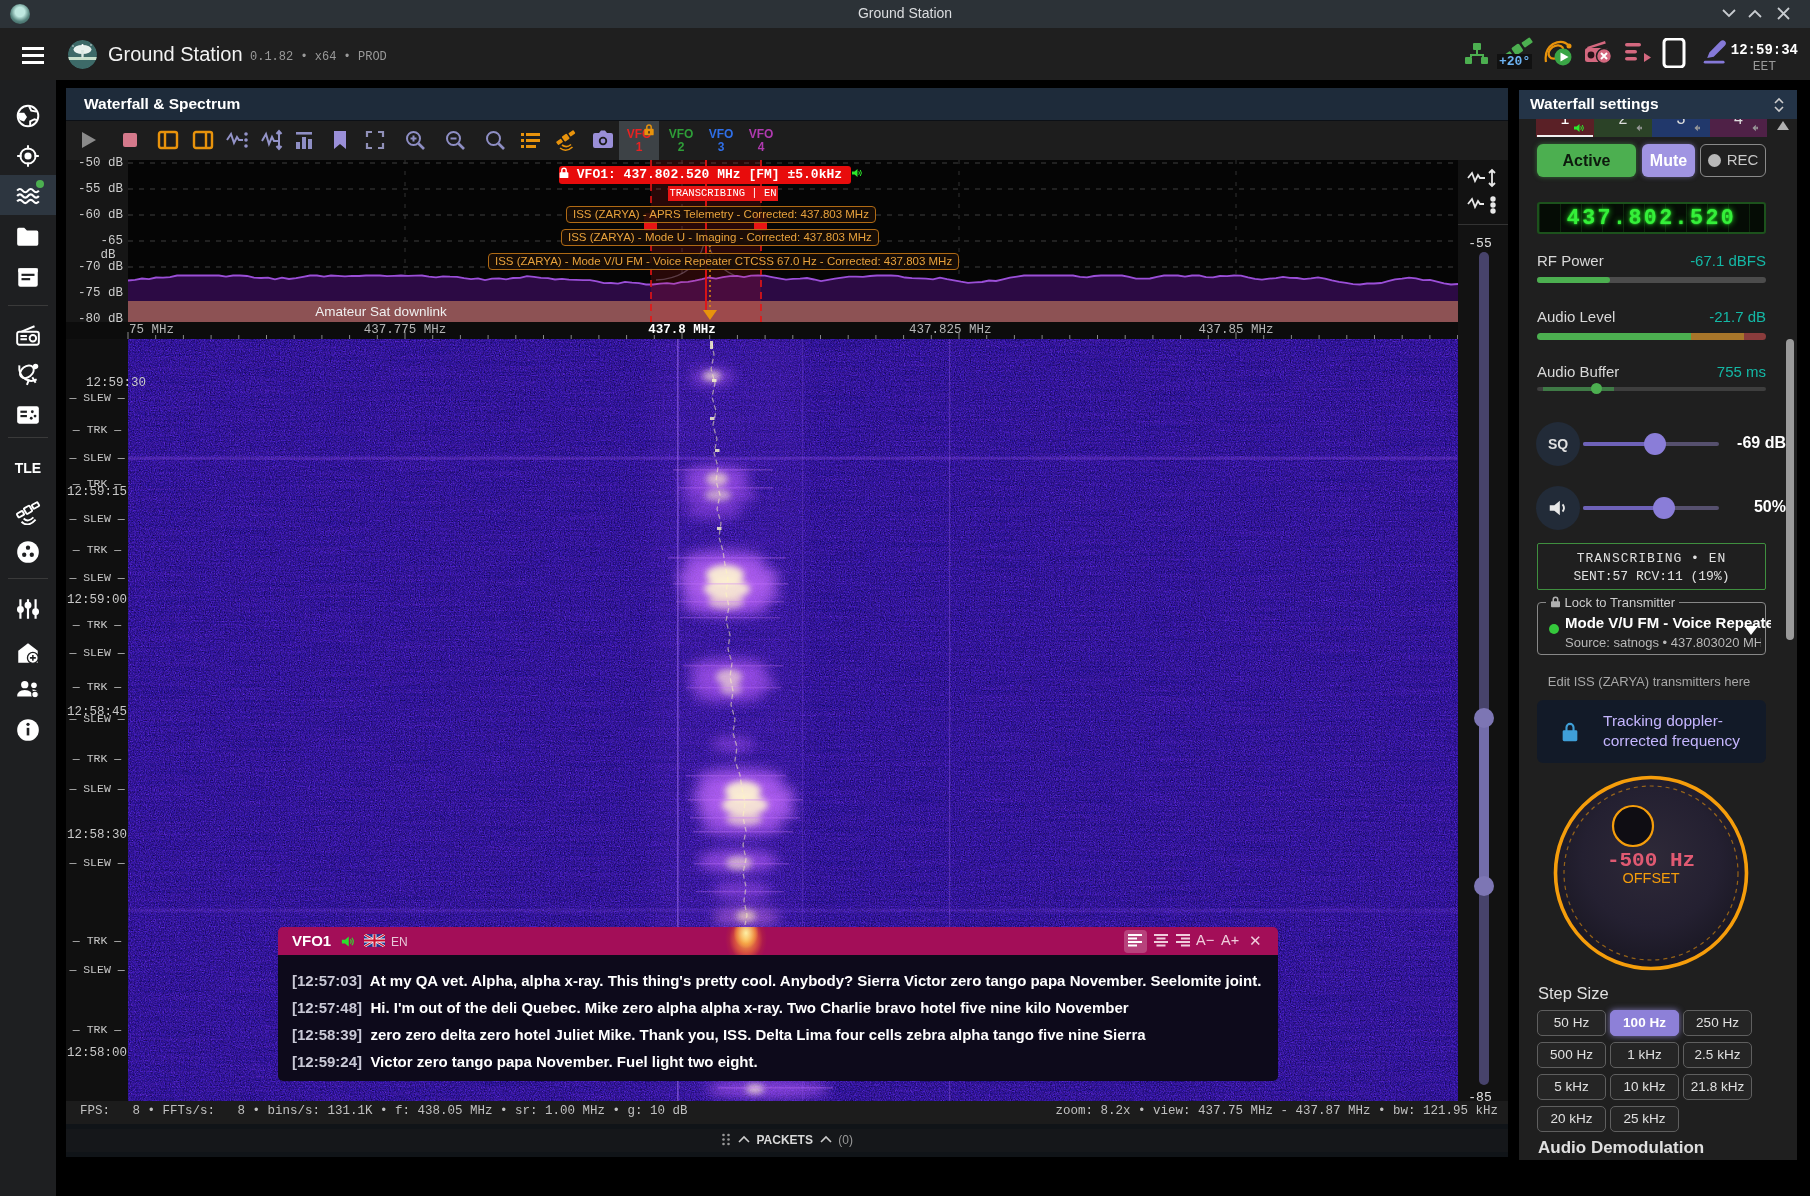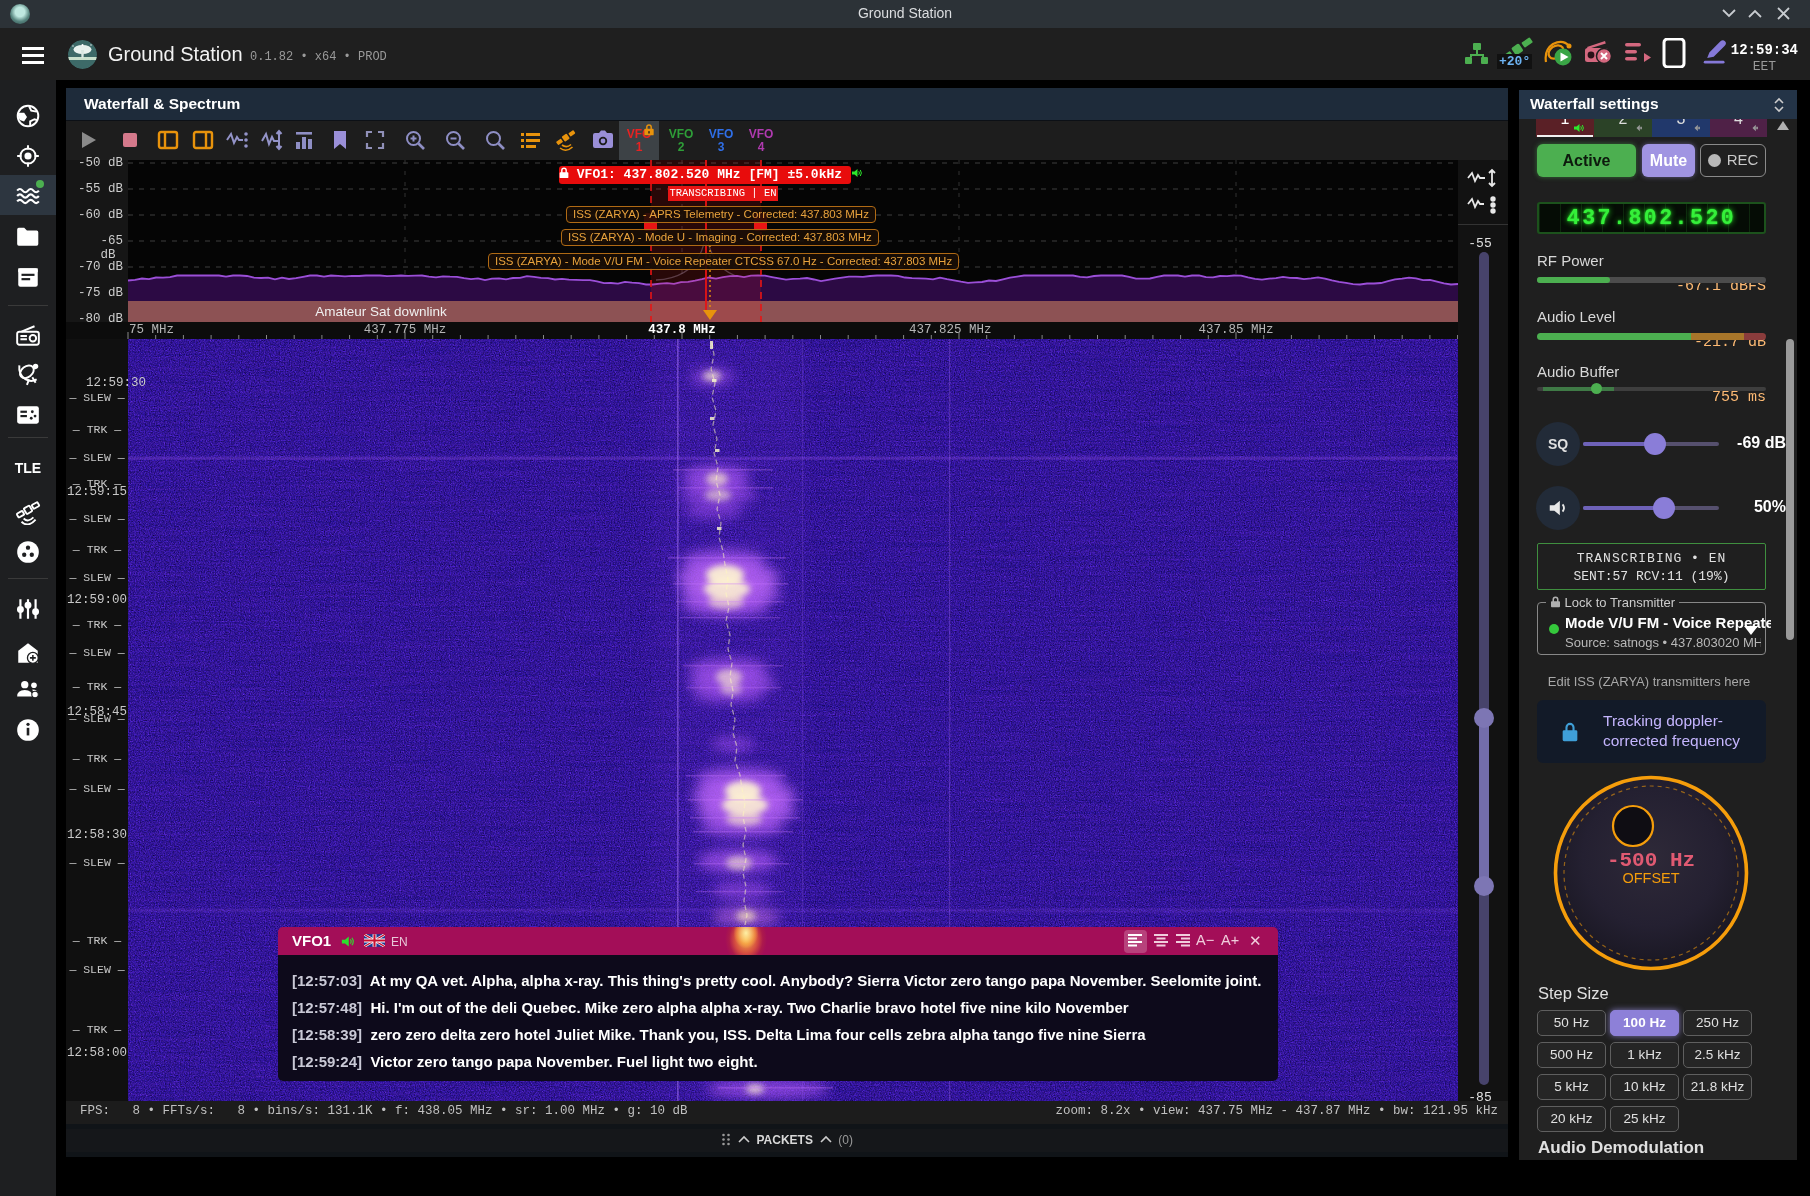--- a/index.html
+++ b/index.html
@@ -49,21 +49,21 @@
 
 #statusbar { position:absolute; left:0; top:1013px; width:1442px; height:23px; background:#1c1c1c;
   color:#c0c0c0; font-family:"Liberation Mono",monospace; font-size:12.5px; }
 #packets { position:absolute; left:0; top:1041px; width:1442px; height:23px; background:#15171a;
   color:#d8d8d8; font-size:12px; }
 
 #rpanel { position:absolute; left:1519px; top:90px; width:278px; height:1070px; background:#1f1f1f; overflow:hidden; }
 #rptitle { position:absolute; left:0; top:0; width:278px; height:29px; background:#243447; }
 #rptitle span { position:absolute; left:11px; top:5px; color:#fff; font-weight:bold; font-size:15.5px; }
 .rlabel { color:#d8d8d8; font-size:15px; }
-.rval { color:#fdba74; font-family:Liberation Mono, monospace; font-size:15px;margin-top:26px; }
+.rval { color:#14b8a6; font-family:Liberation Sans, sans-serif; font-size:15px; }
 .stepbtn { position:absolute; width:69px; height:26px; background:#252525; border:1px solid #5f5f5f;
   border-radius:5px; color:#e0e0e0; font-size:13.5px; text-align:center; line-height:24px; }
 
 #transcript { position:absolute; left:278px; top:927px; width:1000px; height:154px; border-radius:5px;
   overflow:hidden; }
 #thead { position:absolute; left:0; top:0; width:1000px; height:28px; background:#a30e58; }
 #tbody { position:absolute; left:0; top:28px; width:1000px; height:126px; background:#0d0a1b; }
 .trow { position:absolute; left:14px; color:#fff; font-weight:bold; font-size:15px; white-space:nowrap; }
 .trow .ts { color:#c9c9d6; font-weight:bold; }
 </style>

